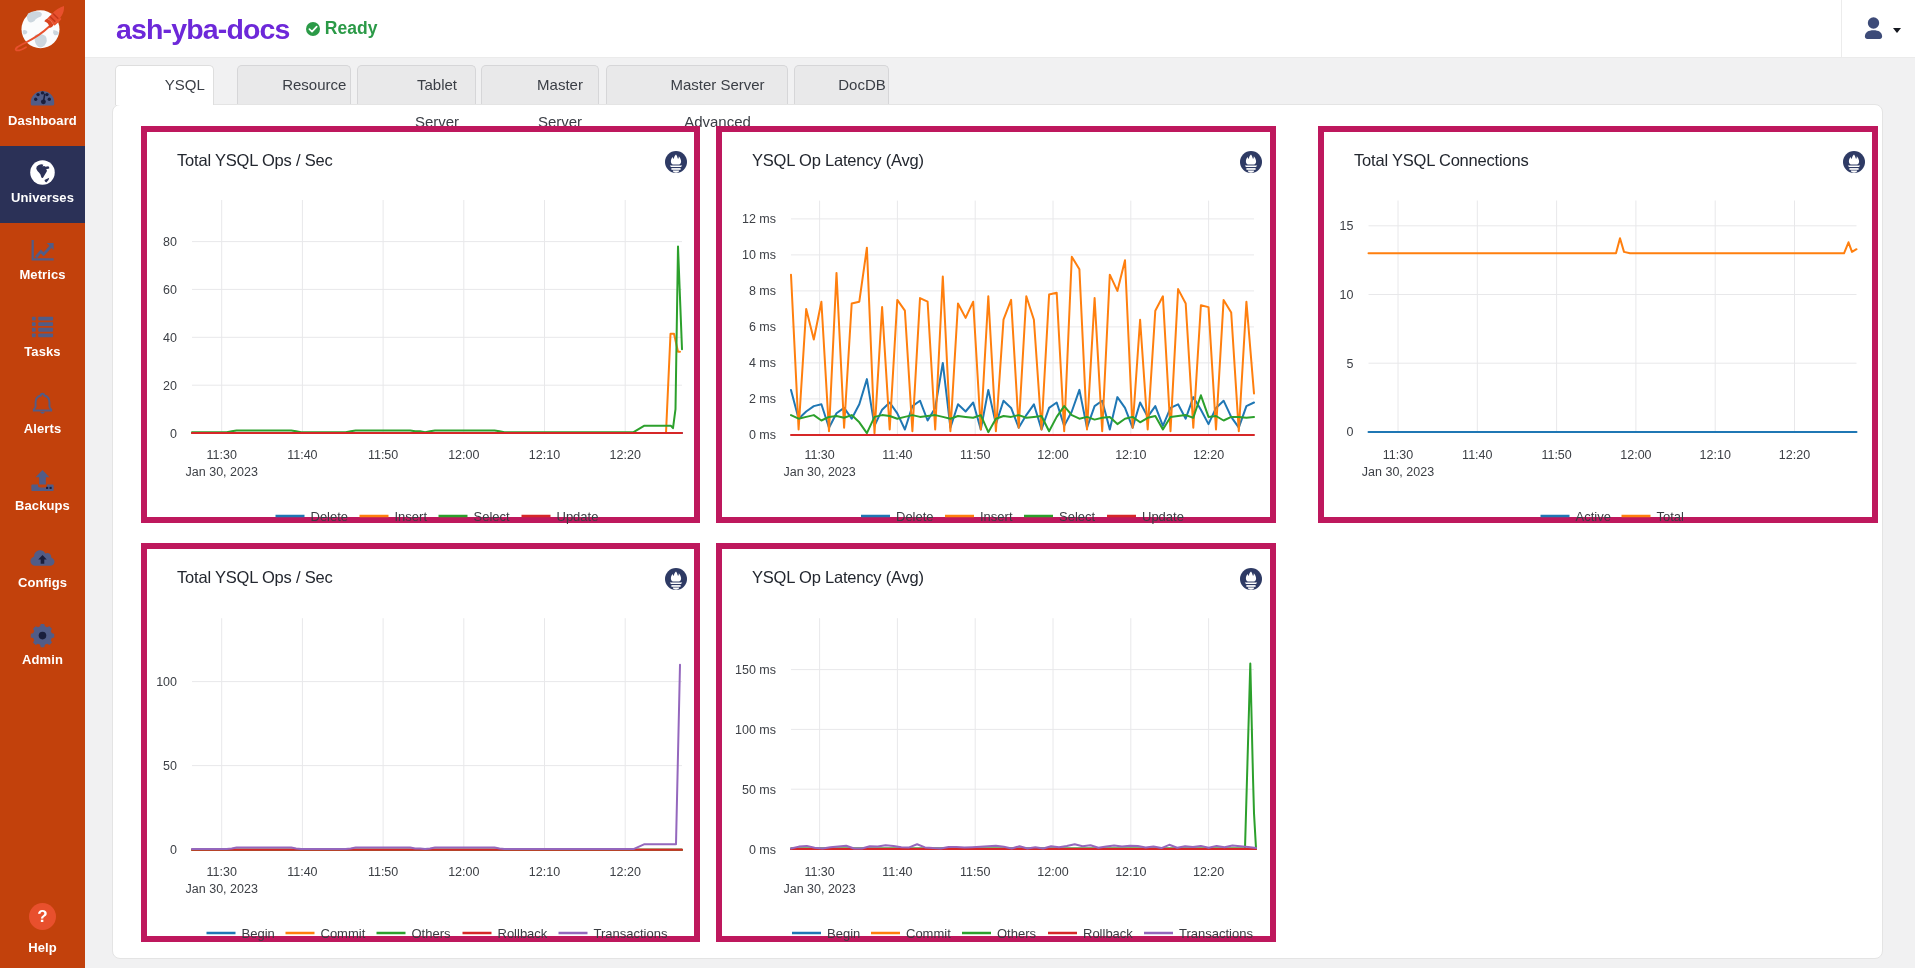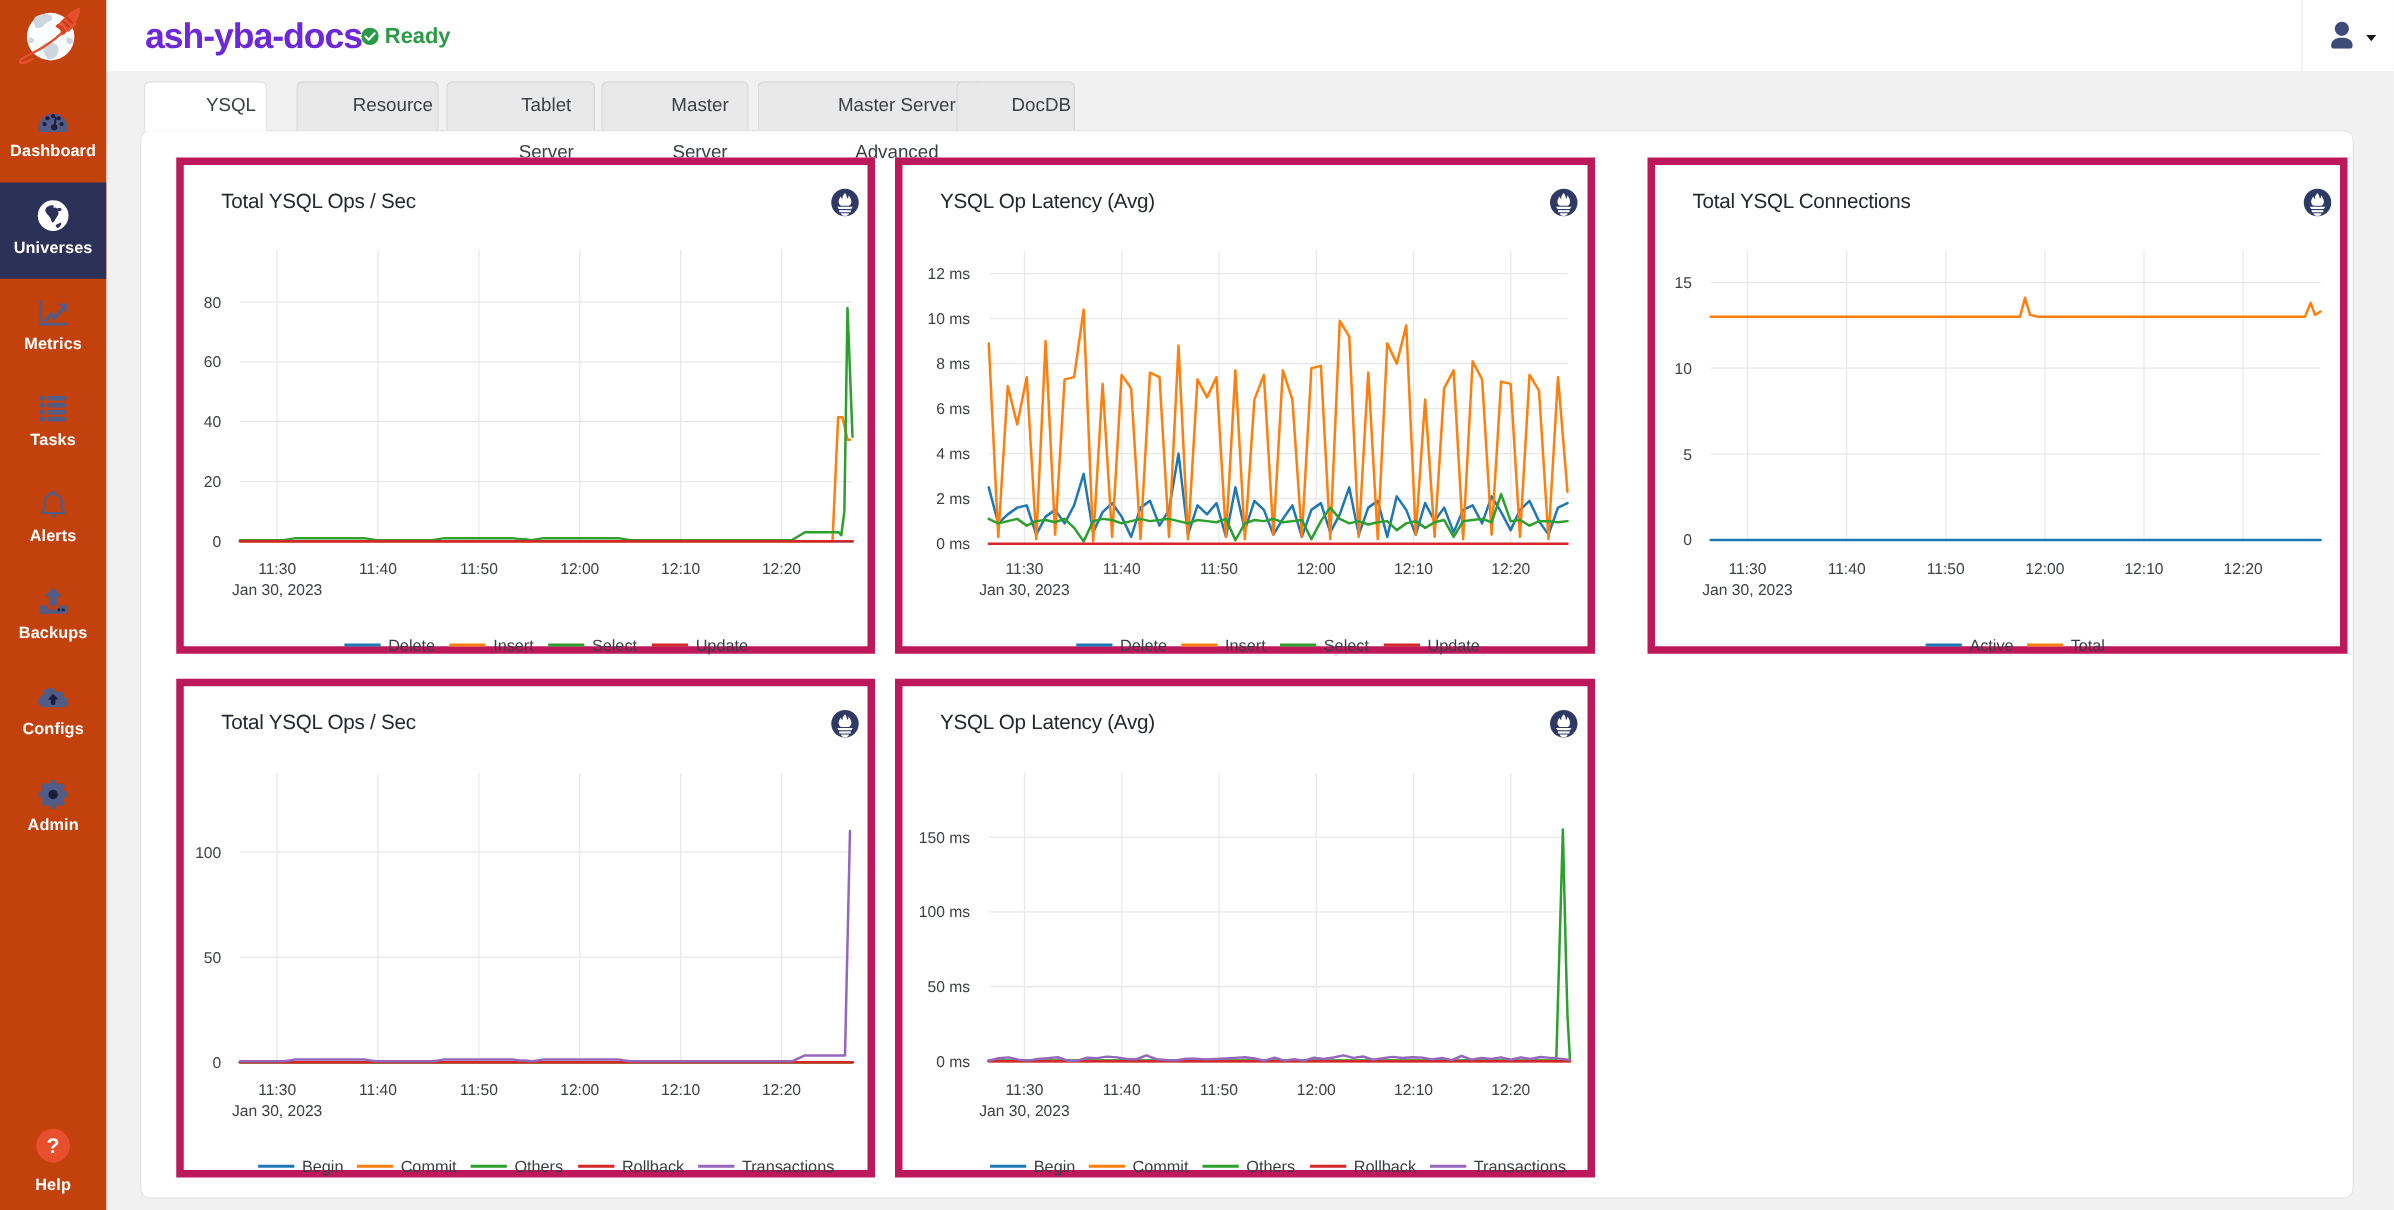--- a/index.html
+++ b/index.html
@@ -7,21 +7,21 @@
 #logo { position:absolute; left:0; top:0; }
 .nav-item { position:absolute; left:0; width:85px; height:77px; text-align:center; }
 .nav-item.active { background:#2b3157; }
 .nico { margin-top:11.5px; height:29px; }
 .nlab { color:#fff; font-size:13px; font-weight:700; margin-top:3px; letter-spacing:0.1px; }
 #help { position:absolute; left:0; top:903px; width:85px; text-align:center; }
 #help .q { width:27px; height:27px; border-radius:50%; background:#e8502d; color:#fff; font-weight:700; font-size:17px; line-height:27px; margin:0 auto; }
 #help .nlab { margin-top:10px; }
 #header { position:absolute; left:85px; top:0; width:1830px; height:58px; background:#fff; border-bottom:1px solid #ebebeb; }
 #uname { position:absolute; left:31px; top:13px; font-size:28.5px; font-weight:700; color:#6d28d9; letter-spacing:-0.85px; }
-#ready { position:absolute; left:204px; top:18px; font-size:17.5px; font-weight:700; color:#2b9a47; }
+#ready { position:absolute; left:221px; top:18px; font-size:17.5px; font-weight:700; color:#2b9a47; }
 #hdivider { position:absolute; right:73px; top:0; width:1px; height:57px; background:#ececec; }
 #usericon { position:absolute; right:30px; top:17px; }
 #caret { position:absolute; right:14px; top:28px; width:0; height:0; border-left:4.5px solid transparent; border-right:4.5px solid transparent; border-top:5.5px solid #15181f; }
 .tab { position:absolute; top:65.4px; height:38.6px; background:#e9e9ea; border:1px solid #d6d6d8; border-bottom:none; border-radius:5px 5px 0 0; text-align:center; line-height:37px; font-size:15px; color:#3a3e45; z-index:2;padding-left:41px; }
 .tab.active { background:#fff; border-color:#dedede; height:40px; z-index:3; }
 #container { position:absolute; left:112px; top:104px; width:1771px; height:854.5px; background:#fff; border:1px solid #e4e4e4; border-radius:8px; z-index:1; }
 .panel { position:absolute; background:#fff; border:6px solid #be185d; z-index:2; }
 </style></head>
 <body>
 <div id="sidebar">
@@ -127,21 +127,21 @@
 <circle cx="11.5" cy="6" r="5.7" fill="#3d4b78"></circle>
 <path d="M2.9 19.5 C2.9 15.2 6.3 13.2 11.5 13.2 C16.7 13.2 20.1 15.2 20.1 19.5 C20.1 20.9 19.1 22 17.7 22 L5.3 22 C3.9 22 2.9 20.9 2.9 19.5 Z" fill="#3d4b78"></path>
 </svg></span>
   <span id="caret"></span>
 </div>
 <div class="tab active" style="left:115px;width:98.5px">YSQL</div>
 <div class="tab" style="left:237px;width:113.5px">Resource</div>
 <div class="tab" style="left:357px;width:119px">Tablet Server</div>
 <div class="tab" style="left:480.5px;width:118px">Master Server</div>
 <div class="tab" style="left:606px;width:182px">Master Server Advanced</div>
-<div class="tab" style="left:765px;width:95px">DocDB</div>
+<div class="tab" style="left:794px;width:95px">DocDB</div>
 
 <div id="container"></div>
 <div class="panel" style="left:141px;top:126px;width:559px;height:397px"><svg width="557" height="395" viewBox="0 0 557 395" font-family="Liberation Sans, sans-serif">
       <text x="30" y="34" font-size="16.5" letter-spacing="-0.2" fill="#23272f">Total YSQL Ops / Sec</text>
       <g transform="translate(529,30)">
         <circle r="11" fill="#2e3a64"></circle>
         <path d="M0,-7.6 C1.5,-6.0 1.3,-4.2 2.1,-3.1 C2.7,-3.8 2.9,-4.8 2.8,-5.8 C4.2,-4.2 5.1,-2.2 5.1,-0.6 C5.1,0.9 4.3,2.2 2.9,2.5 L-2.9,2.5 C-4.3,2.2 -5.1,0.9 -5.1,-0.6 C-5.1,-2.0 -4.5,-3.6 -3.3,-4.9 C-3.1,-3.9 -2.7,-3.3 -2.0,-2.9 C-2.3,-4.7 -1.4,-6.1 0,-7.6 Z" fill="#fff"></path>
         <path d="M-6.2,3.4 L6.2,3.4 L5.0,5.1 L-5.0,5.1 Z" fill="#fff"></path>
         <rect x="-4.6" y="6.1" width="9.2" height="1.7" fill="#fff"></rect>
         <path d="M-3.2,8.6 L3.2,8.6 C3.2,9.9 1.8,10.8 0,10.8 C-1.8,10.8 -3.2,9.9 -3.2,8.6 Z" fill="#fff"></path>

